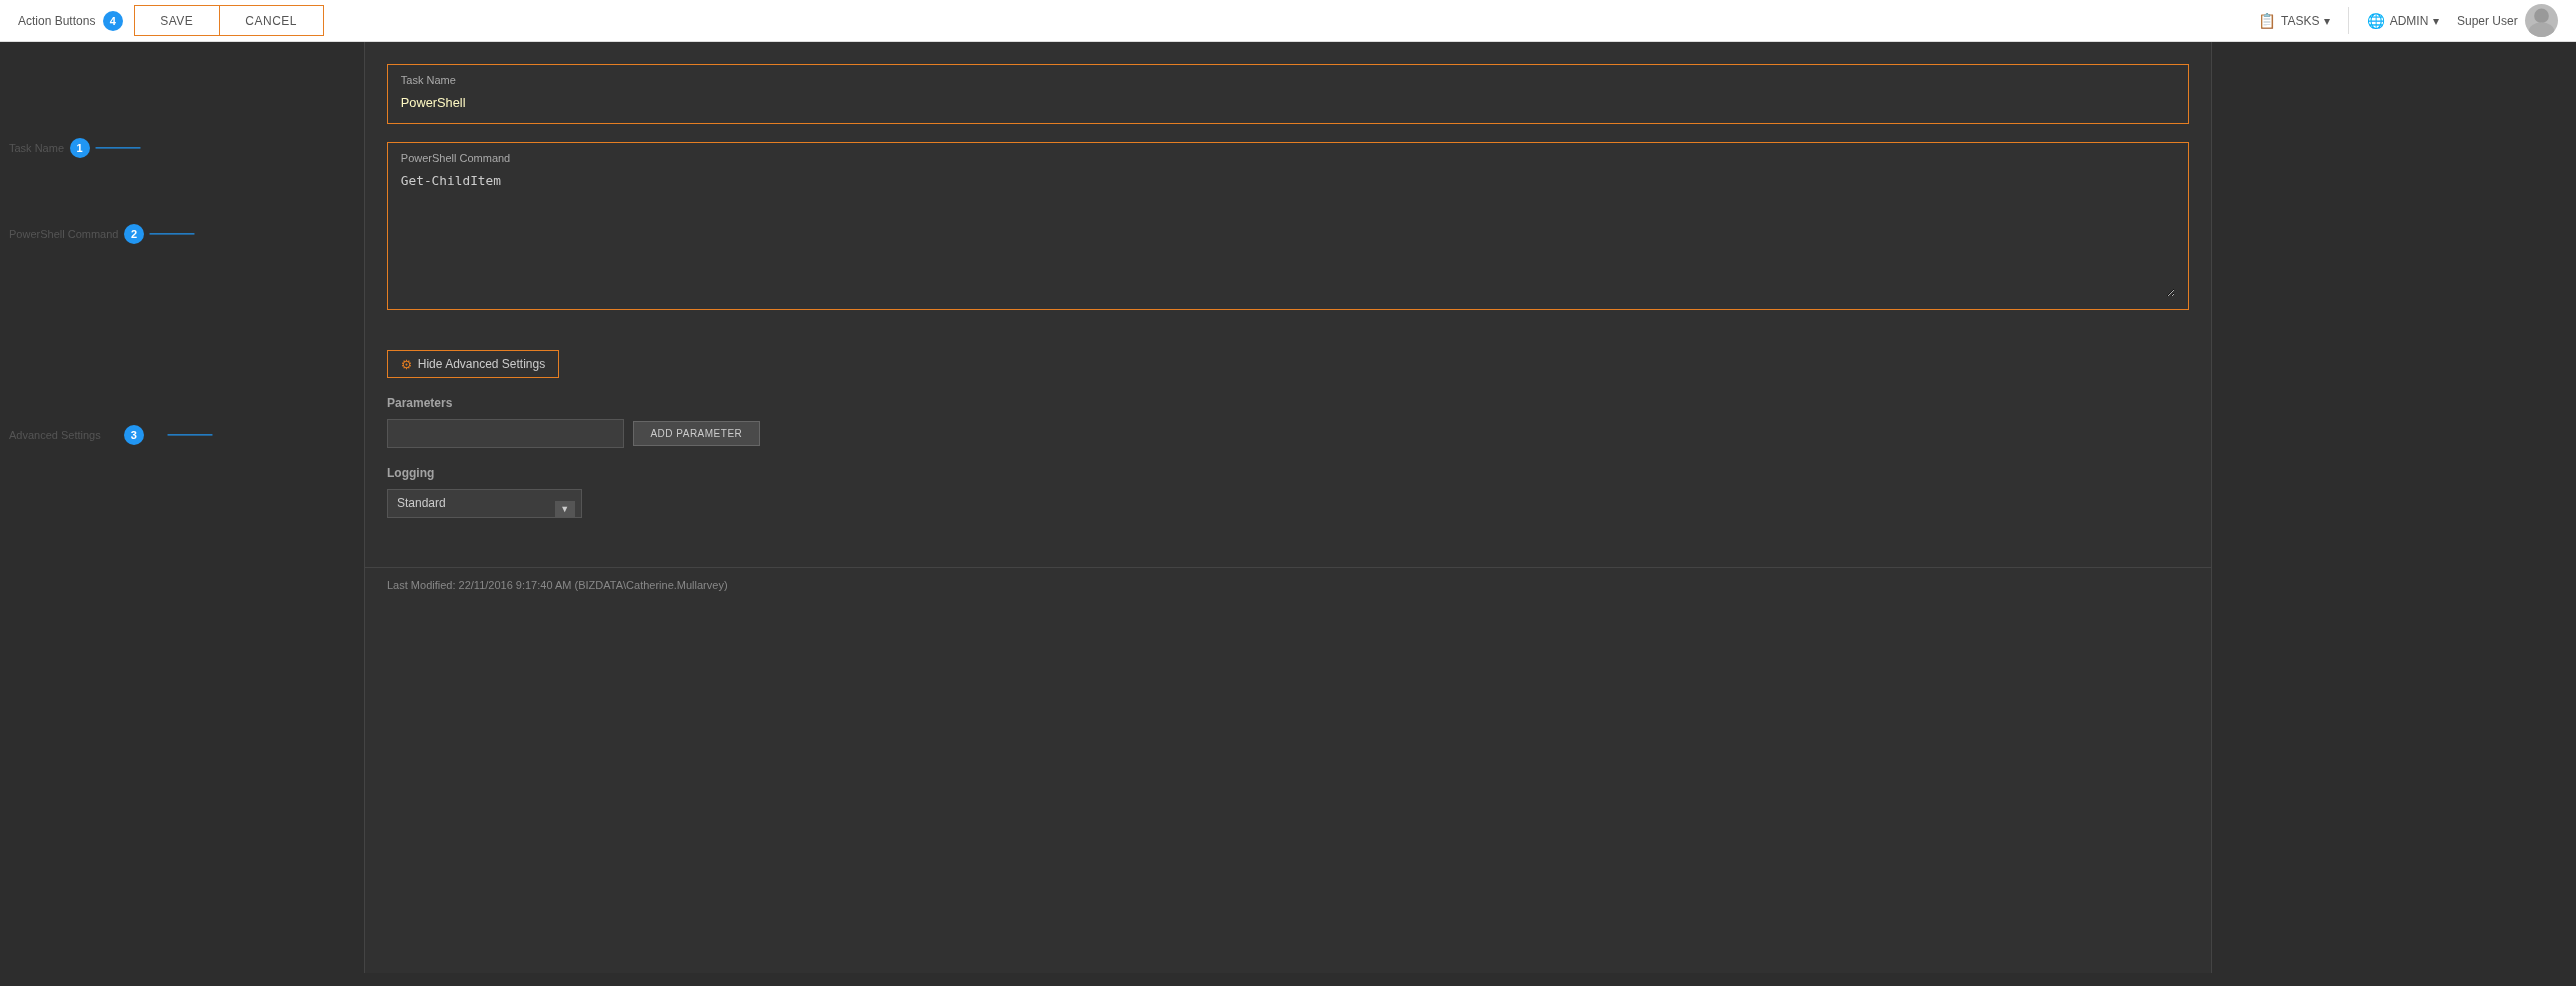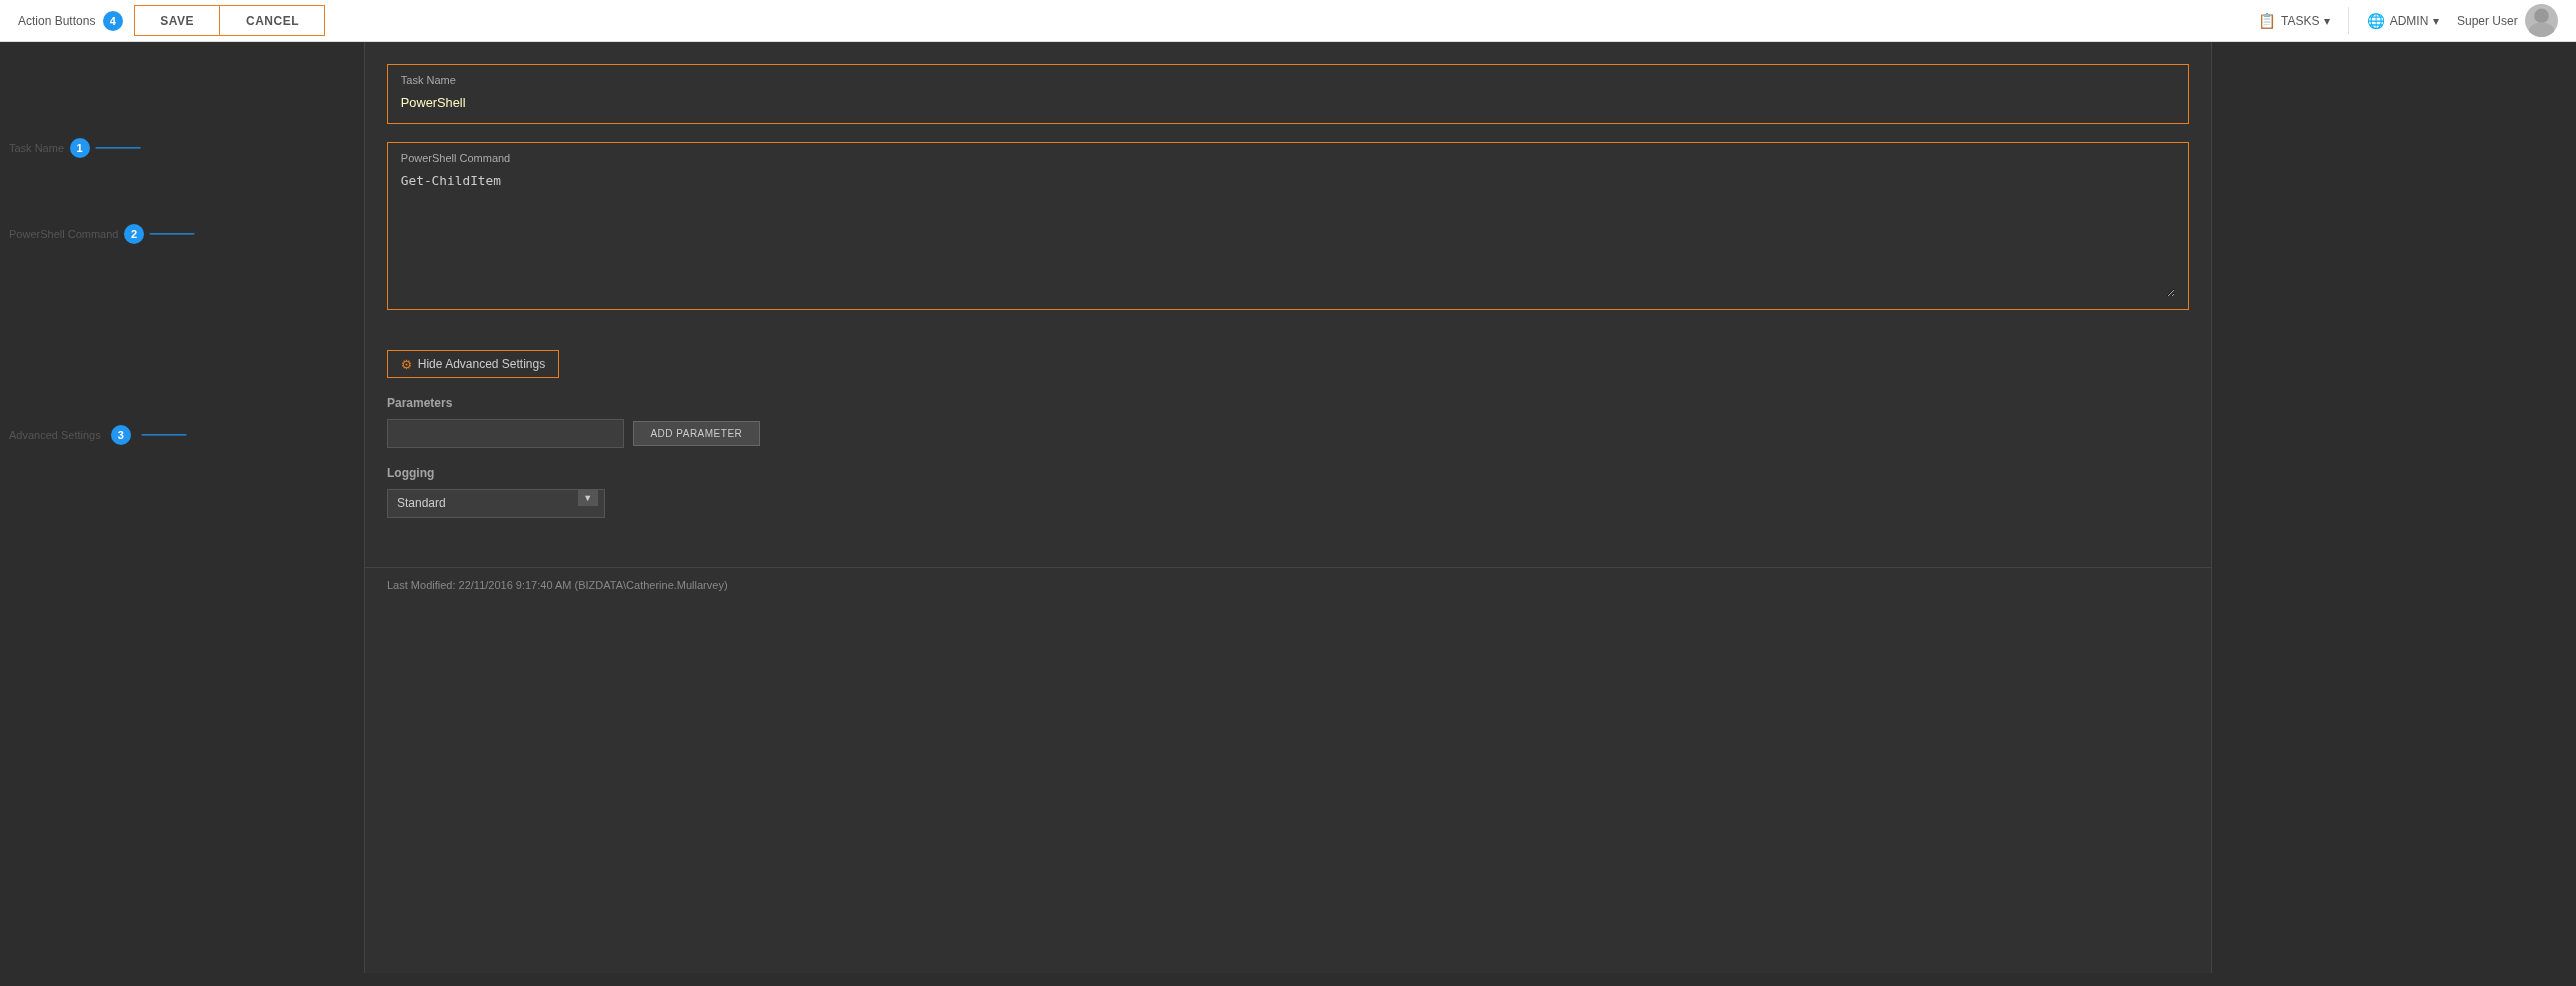--- a/index.html
+++ b/index.html
@@ -53,21 +53,21 @@
       align-items: center;
       gap: 7.3px;
     }
 
     .btn-save, .btn-cancel {
       background: transparent;
       border: 1.8px solid #e67e22;
       color: #555;
       padding: 7.3px 25.5px;
       font-size: 12px;
-      font-weight: bold;
+      font-weight: normal;
       cursor: pointer;
       letter-spacing: 0.5px;
       text-transform: uppercase;
     }
 
     .toolbar-right {
       display: flex;
       align-items: center;
       gap: 18px;
     }
@@ -241,22 +241,22 @@
       color: #ccc;
       padding: 6.4px 16.4px;
       font-size: 10px;
       cursor: pointer;
       letter-spacing: 0.5px;
       text-transform: uppercase;
     }
 
     .logging-select-wrapper {
       display: flex;
-      align-items: flex-start;
-      width: 218px;
+      align-items: flex-end;
+      width: 195px;
       position: relative;
     }
 
     .logging-select {
       width: 100%;
       background: #3d3d3d;
       border: 0.9px solid #555;
       color: #ccc;
       padding: 6.4px 27px 6.4px 9px;
       font-size: 12px;
@@ -361,21 +361,21 @@
     </div>
 
     <div style="position:absolute; top:182px; left:9px; display:flex; align-items:center; gap:5.5px;">
       <span style="font-size:11px;color:#555;white-space:nowrap;">PowerShell Command</span>
       <span class="annotation-badge">2</span>
       <svg width="46" height="1.8" viewBox="0 0 50 2">
           <line x1="0" y1="1" x2="50" y2="1" stroke="#2196F3" stroke-width="1.5"></line>
         </svg>
     </div>
 
-    <div style="position:absolute; top:383px; left:9px; display:flex; align-items:center; gap:10px;">
+    <div style="position:absolute; top:383px; left:9px; display:flex; align-items:center; gap:23px;">
       <span style="font-size:11px;color:#555;white-space:nowrap;">Advanced Settings</span>
       <span class="annotation-badge">3</span>
       <svg width="46" height="1.8" viewBox="0 0 50 2">
           <line x1="0" y1="1" x2="50" y2="1" stroke="#2196F3" stroke-width="1.5"></line>
         </svg>
     </div>
   </div>
 
   <div class="editor-panel" style="flex:1;">
 

